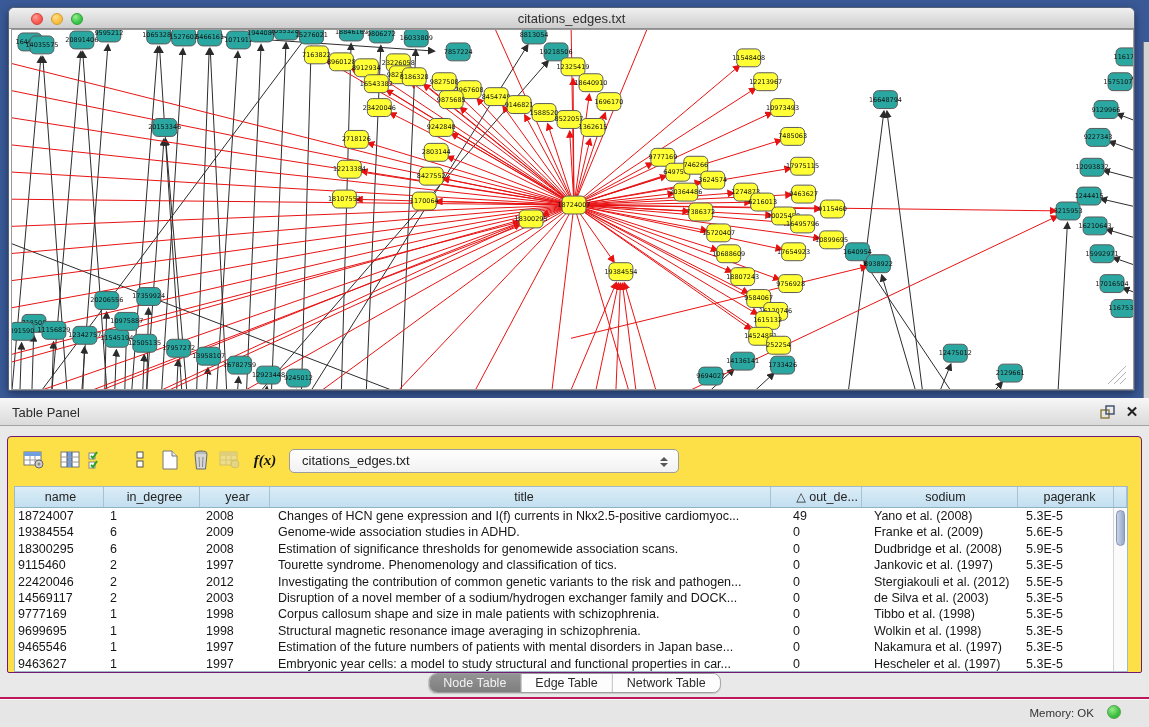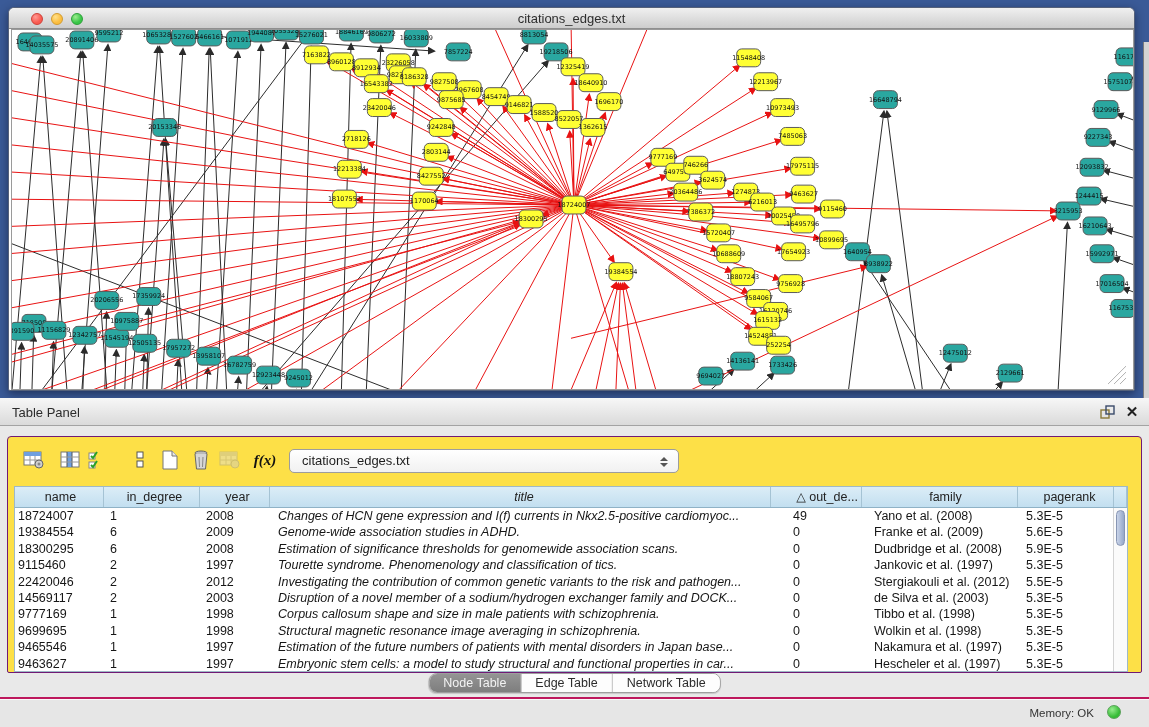--- a/index.html
+++ b/index.html
@@ -60,21 +60,21 @@
      background:#fff; border:1px solid #9fb9c6; }
   .thead { display:flex; height:21px; background:linear-gradient(#dcedf7,#c2dff0);
      border-bottom:1px solid #8fb2c6; }
   .th { font-size:12.5px; color:#222; text-align:center; line-height:20px;
      border-right:1px solid #a5c3d4; overflow:hidden; white-space:nowrap; cursor:pointer; }
   .tbody { position:relative; }
   .tr { display:flex; height:16.4px; cursor:default; }
   .td { font-size:12.5px; color:#161616; line-height:16.4px; white-space:nowrap;
      overflow:hidden; }
   .c0{width:89px; padding-left:3px;} .c1{width:96px; padding-left:6px;} .c2{width:70px; padding-left:6px;}
-  .c3{width:501px; padding-left:8px;font-style:italic;} .c4{width:74px; padding-left:5px;margin-left:17px;} .c5{width:156px; padding-left:12px;}
+  .c3{width:501px; padding-left:8px;} .c4{width:74px; padding-left:5px;margin-left:17px;} .c5{width:156px; padding-left:12px;}
   .c6{width:96px; padding-left:8px;}
   .scrollbar { position:absolute; right:0; top:21px; bottom:0; width:14px;
      background:#fbfbfb; border-left:1px solid #d4d4d4; }
   .thumb { position:absolute; left:2px; top:2px; width:9px; height:36px; border-radius:5px;
      background:linear-gradient(90deg,#c9d4e9,#96a8c9); border:1px solid #8795b3; cursor:pointer; }
 
   
   .tabs-row { position:absolute; left:0; top:245px; width:1149px; height:26px; }
   .segmented { position:absolute; left:50%; transform:translateX(-50%); top:2px; height:20px;
      display:flex; border:1px solid #9e9e9e; border-radius:8px; overflow:hidden;
@@ -791,21 +791,21 @@
         </span>
       </div>
 
       <div class="table-wrap">
         <div class="thead" id="thead">
             <div class="th c0">name</div>
             <div class="th c1">in_degree</div>
             <div class="th c2">year</div>
             <div class="th c3">title</div>
             <div class="th c4">△ out_de...</div>
-            <div class="th c5">family</div>
+            <div class="th c5">sodium</div>
             <div class="th c6">pagerank</div>
             <div class="th" style="flex: 1 1 0%;"></div>
           </div>
         <div class="tbody" id="tbody">
             <div class="tr">
               <div class="td c0">18724007</div>
               <div class="td c1">1</div>
               <div class="td c2">2008</div>
               <div class="td c3">Changes of HCN gene expression and I(f) currents in Nkx2.5-positive cardiomyoc...</div>
               <div class="td c4">49</div>
@@ -881,21 +881,21 @@
               <div class="td c2">1997</div>
               <div class="td c3">Estimation of the future numbers of patients with mental disorders in Japan base...</div>
               <div class="td c4">0</div>
               <div class="td c5">Nakamura et al. (1997)</div>
               <div class="td c6">5.3E-5</div>
             </div>
             <div class="tr">
               <div class="td c0">9463627</div>
               <div class="td c1">1</div>
               <div class="td c2">1997</div>
-              <div class="td c3">Embryonic stem cells: a model to study structural and functional properties in car...</div>
+              <div class="td c3">Embryonic year cells: a model to study structural and functional properties in car...</div>
               <div class="td c4">0</div>
               <div class="td c5">Hescheler et al. (1997)</div>
               <div class="td c6">5.3E-5</div>
             </div>
           </div>
         <div class="scrollbar">
           <div class="thumb"></div>
         </div>
       </div>
     </div>

